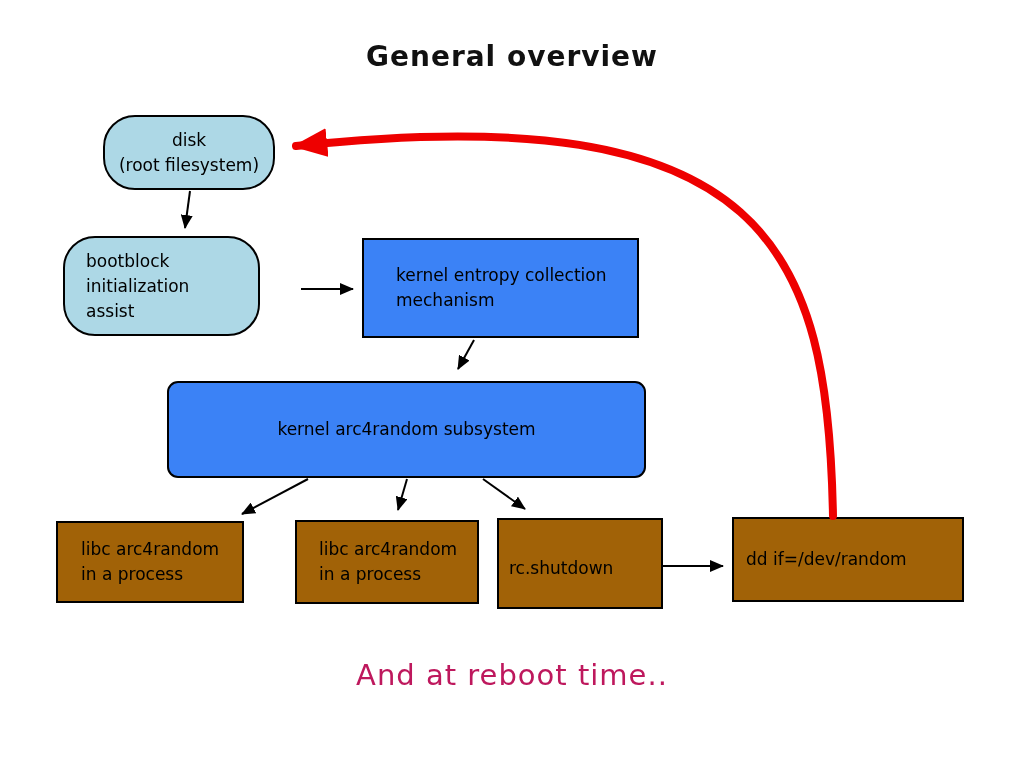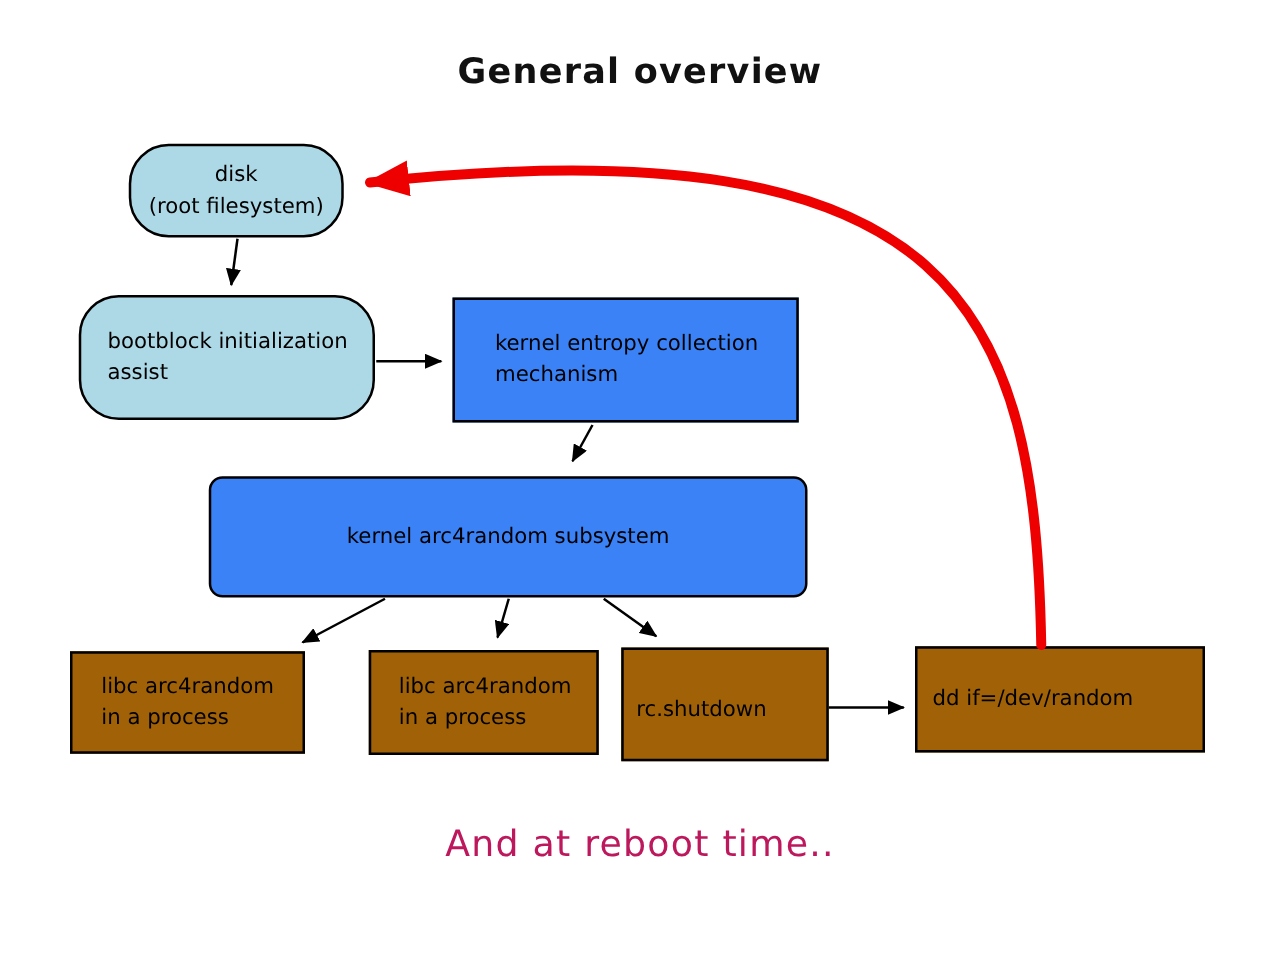--- a/index.html
+++ b/index.html
@@ -18,21 +18,21 @@
   .node{
     position:absolute;border:2px solid #000;box-sizing:border-box;
     display:flex;flex-direction:column;justify-content:center;
     font-size:17px;line-height:25px;
   }
   .blue{background:#add8e6;border-radius:32px;}
   .green{background:#3b82f6;}
   .orange{background:#a16207;}
   .center{align-items:center;text-align:center;}
   #node-disk      {left:103px;top:115px;width:172px;height:75px;}
-  #node-bootblock {left:63px; top:236px;width:237px;height:100px;padding-left:21px;}
+  #node-bootblock {left:63px; top:236px;width:197px;height:100px;padding-left:21px;}
   #node-entropy   {left:362px;top:238px;width:277px;height:100px;padding-left:32px;}
   #node-arc4      {left:167px;top:381px;width:479px;height:97px;border-radius:11px;}
   #node-libc1     {left:56px; top:521px;width:188px;height:82px;padding-left:23px;}
   #node-libc2     {left:295px;top:520px;width:184px;height:84px;padding-left:22px;}
   #node-rc        {left:497px;top:518px;width:166px;height:91px;justify-content:center;padding:9px 0 0 10px;}
   #node-dd        {left:732px;top:517px;width:232px;height:85px;padding-left:12px;}
   #node-dd .indent{padding-left:20px;}
   svg.arrows{position:absolute;left:0;top:0;pointer-events:none;}
 </style>
 </head>

